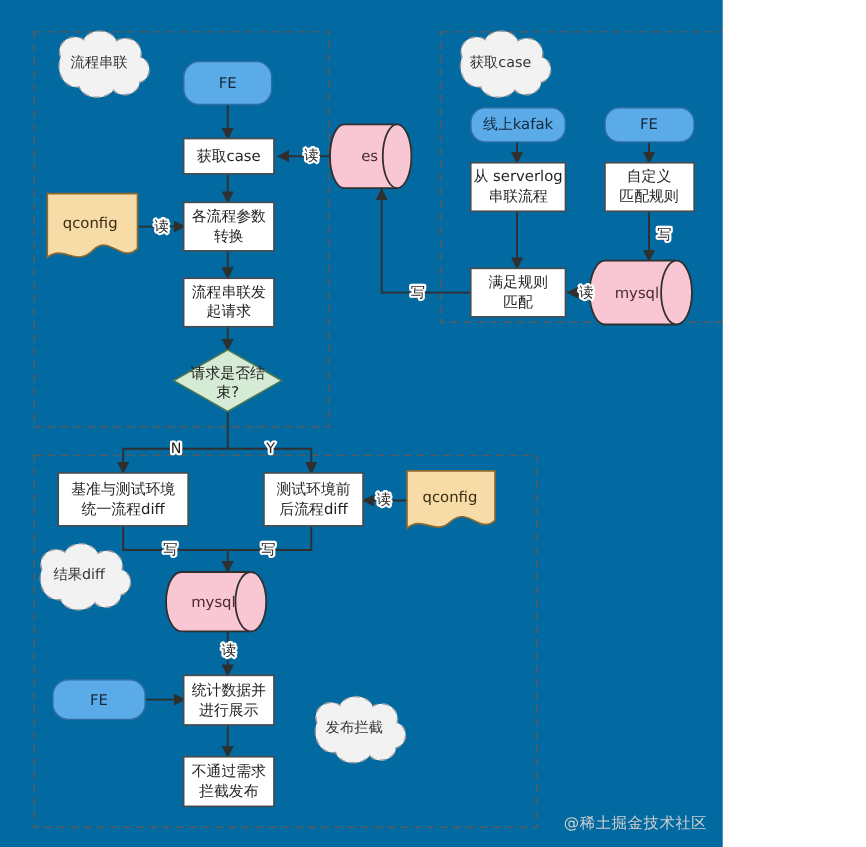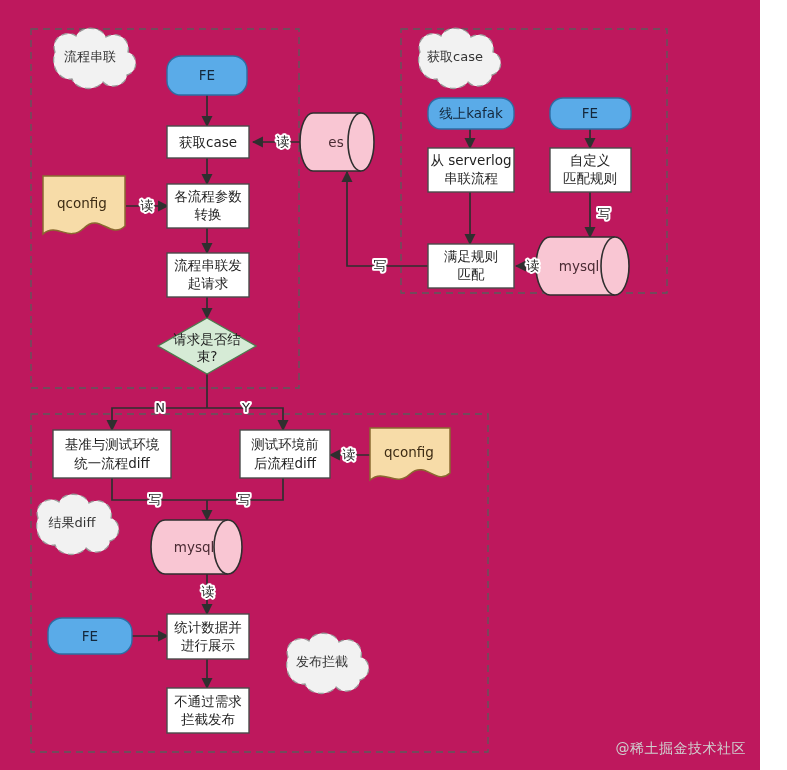--- a/index.html
+++ b/index.html
@@ -6,23 +6,23 @@
   html, body {
     margin: 0;
     padding: 0;
     background: #ffffff;
   }
   body {
     font-family: "DejaVu Sans", "Liberation Sans", sans-serif;
   }
   #canvas {
     position: relative;
-    width: 760px;
+    width: 657px;
     height: 770px;
-    background: #be185d;
+    background: #0369a1;
     overflow: hidden;
   }
   svg#diagram {
     position: absolute;
     left: 0;
     top: 0;
     width: 787px;
     height: 770px;
   }
   .grp-border {

